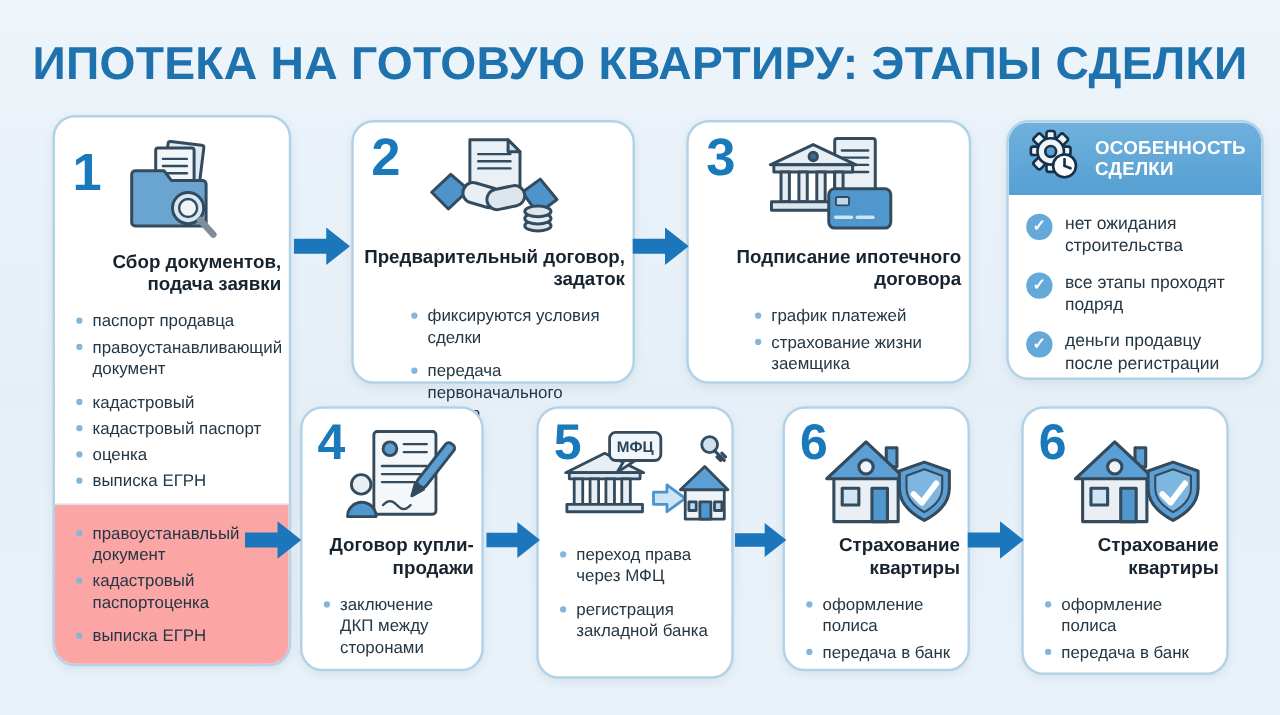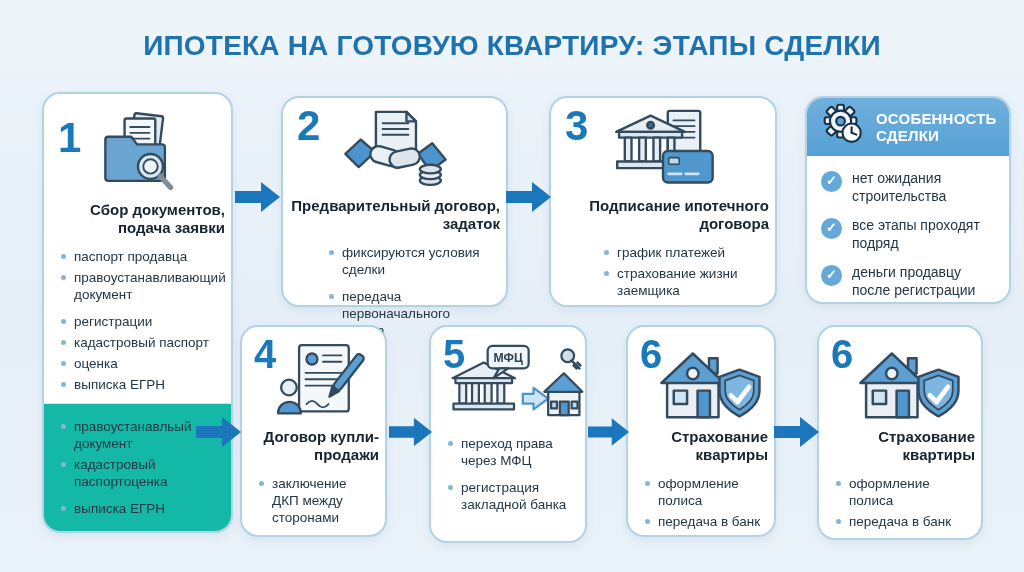--- a/index.html
+++ b/index.html
@@ -4,21 +4,21 @@
 <style>
   * { margin:0; padding:0; box-sizing:border-box; }
   html,body { width:1024px; height:572px; }
   body { font-family:"Liberation Sans", sans-serif; }
   .canvas {
     position:relative; width:1024px; height:572px; overflow:hidden;
     background:linear-gradient(180deg,#edf4fa 0%,#e6eff7 55%,#eaf2f9 100%);
   }
   .page-title {
     position:absolute; top:30px; left:0; right:0; text-align:center;
-    font-size:28px; font-weight:700; color:#1e73ae; letter-spacing:.2px;
+    font-size:37px; font-weight:700; color:#1e73ae; letter-spacing:.2px;
   }
   .card {
     position:absolute; background:#ffffff; border:2px solid #b2d2e7;
     border-radius:18px; box-shadow:0 3px 8px rgba(90,130,160,.12);
   }
   .num {
     position:absolute; top:4px; left:14px; font-size:42px; font-weight:700;
     color:#1a79ba; line-height:1.15;
   }
   .icon-wrap { display:flex; justify-content:center; margin-top:10px; }
@@ -33,21 +33,21 @@
   }
   .bullets li::before {
     content:""; position:absolute; left:1px; top:6px; width:5px; height:5px;
     border-radius:50%; background:#85b5d8;
   }
   .bullets li.gap { margin-top:10px; }
   
   .card1 { overflow:hidden; padding:0; }
   .c1-top { position:relative; height:293px; }
   .c1-bottom {
-    height:144px; background:#14b8a6; border-top:1px solid #d9e5ee;
+    height:144px; background:#fca5a5; border-top:1px solid #d9e5ee;
     padding-top:14px;
   }
   .arrow { position:absolute; }
   
   .feature { overflow:hidden; }
   .feature-header {
     height:58px; background:linear-gradient(180deg,#6fb0dd,#56a0d3);
     display:flex; align-items:center; gap:9px; padding:0 10px 0 10px;
   }
   .feature-title {
@@ -85,21 +85,21 @@
           <path d="M16,30 v40 a3,3 0 0 0 3,3 h56 a3,3 0 0 0 3,-3 v-32 a3,3 0 0 0 -3,-3 h-26 l-6,-8 h-24 a3,3 0 0 0 -3,3 z" fill="#6aa5d2"></path>
           <circle cx="63" cy="58" r="13" fill="#d6e8f4"></circle>
           <circle cx="63" cy="58" r="7.5" fill="#eef5fa" stroke-width="2"></circle>
           <line x1="73" y1="68" x2="84" y2="80" stroke="#7e8d99" stroke-width="5.5"></line>
         </svg>
       </div>
       <div class="card-title">Сбор документов, подача заявки</div>
       <ul class="bullets">
         <li>паспорт продавца</li>
         <li>правоустанавливающий документ</li>
-        <li class="gap">регистрации</li>
+        <li class="gap">кадастровый</li>
         <li>кадастровый паспорт</li>
         <li>оценка</li>
         <li>выписка ЕГРН</li>
       </ul>
     </div>
     <div class="c1-bottom">
       <ul class="bullets" style="margin-top:0;">
         <li>правоустанавльый документ</li>
         <li>кадастровый паспортоценка</li>
         <li class="gap">выписка ЕГРН</li>

